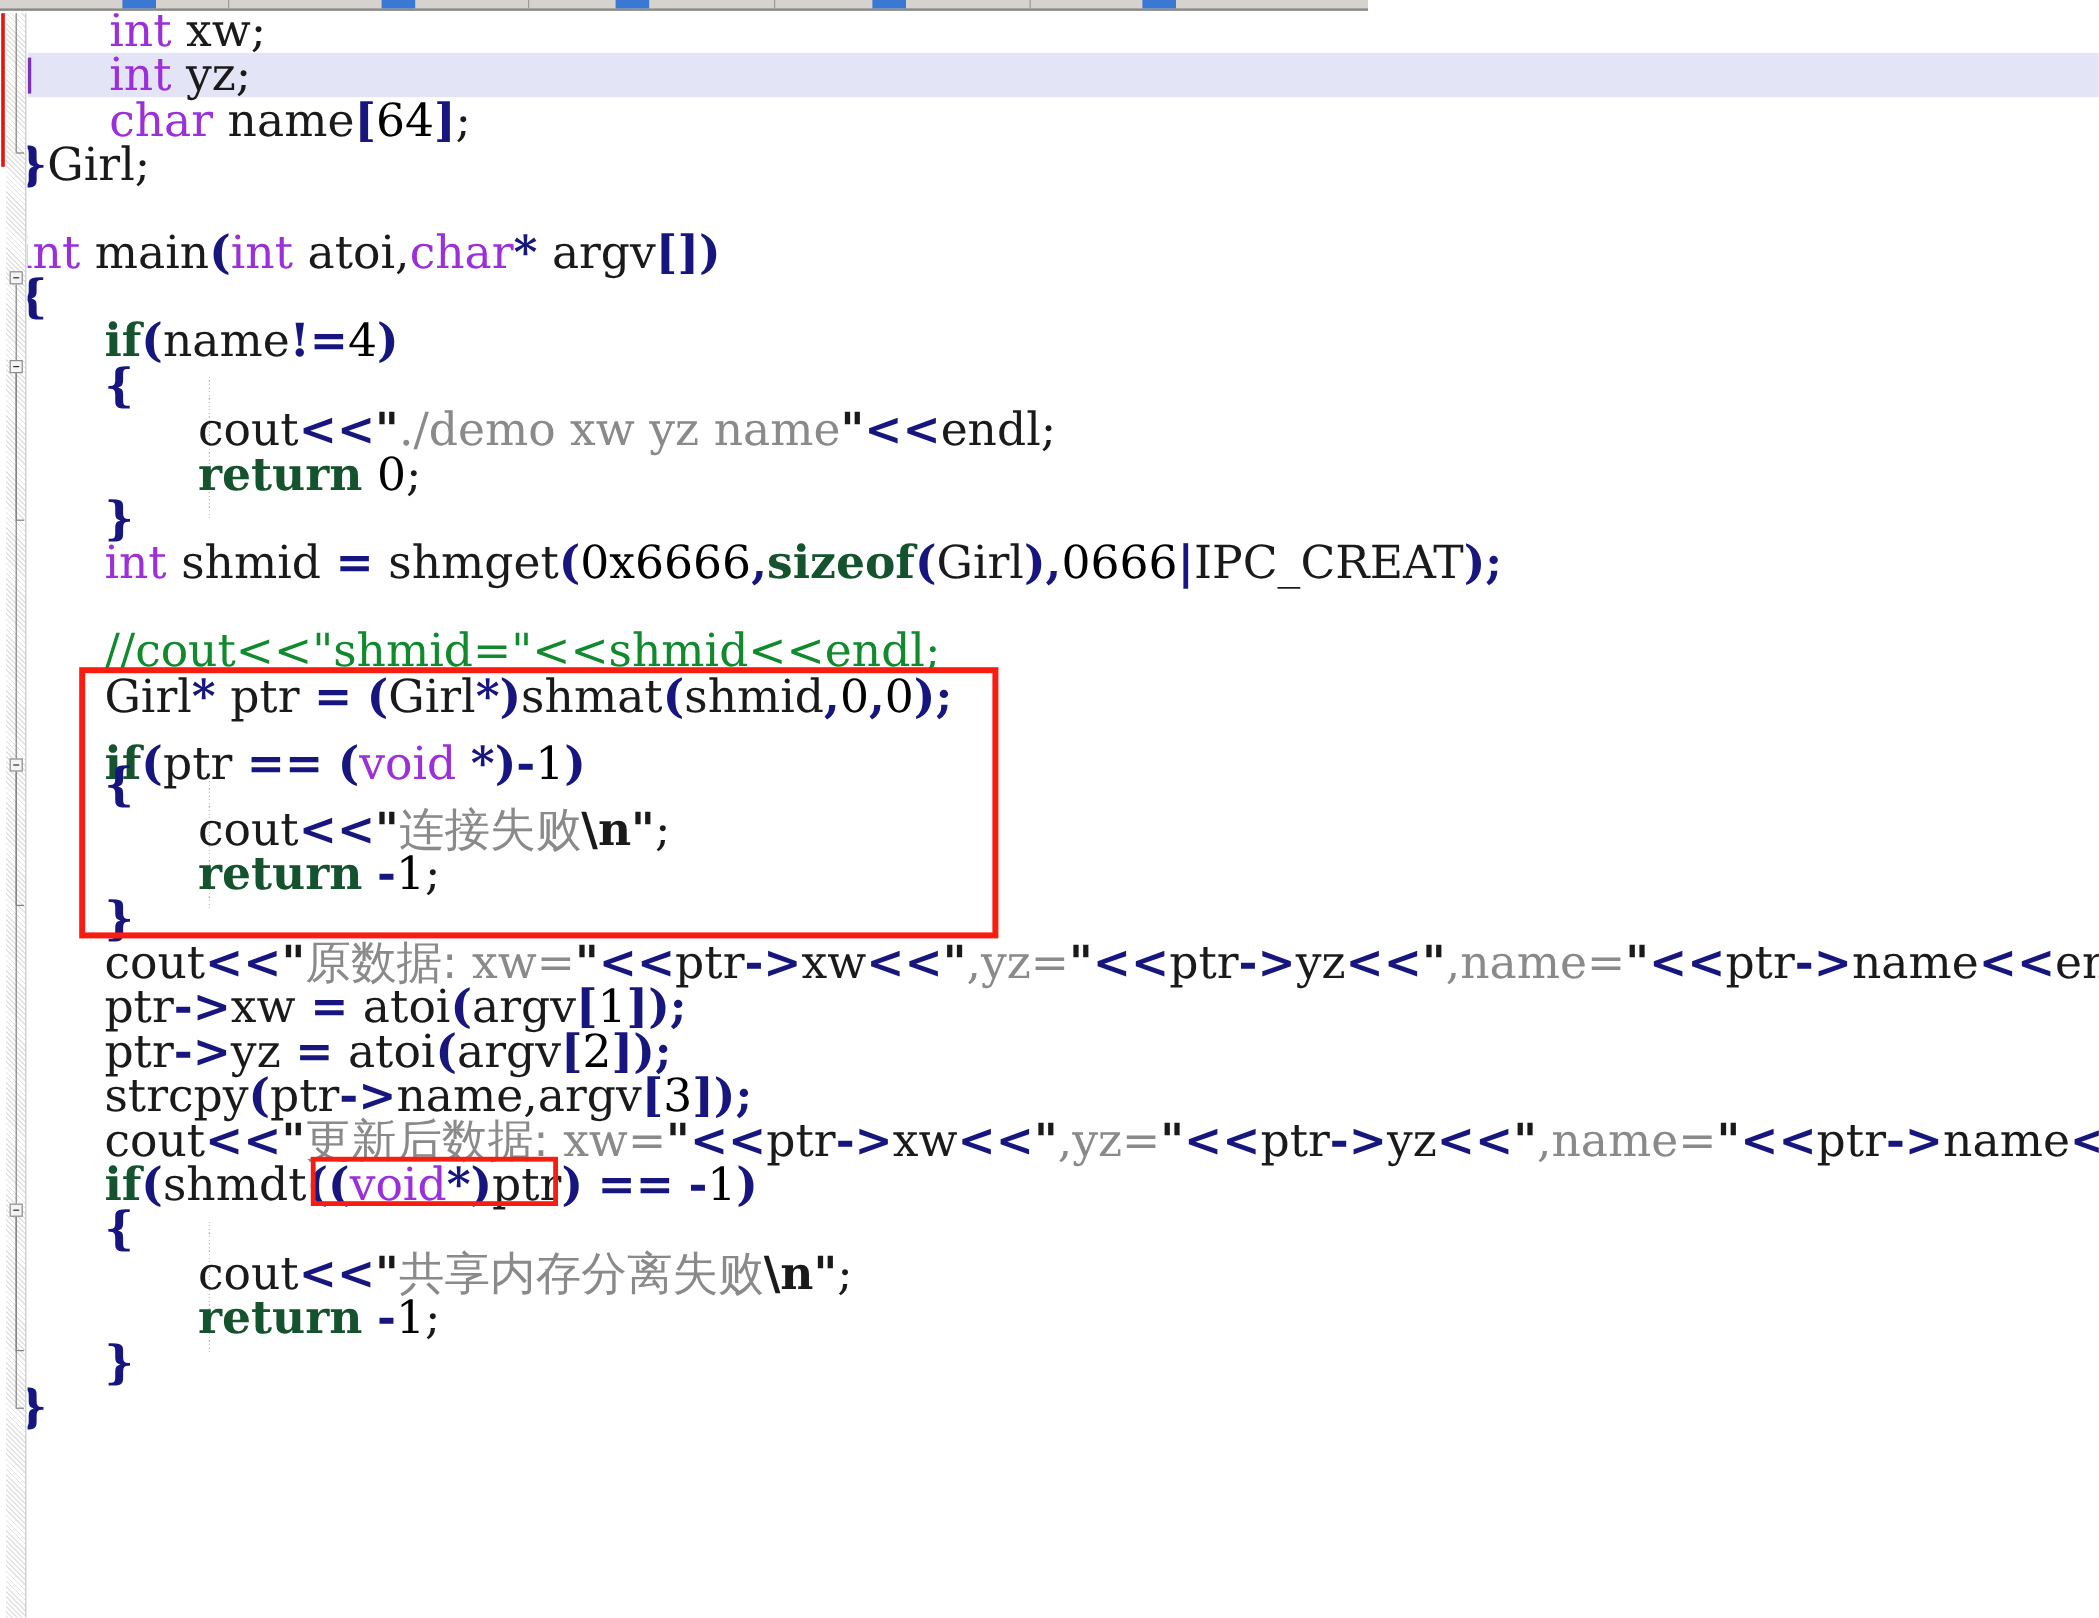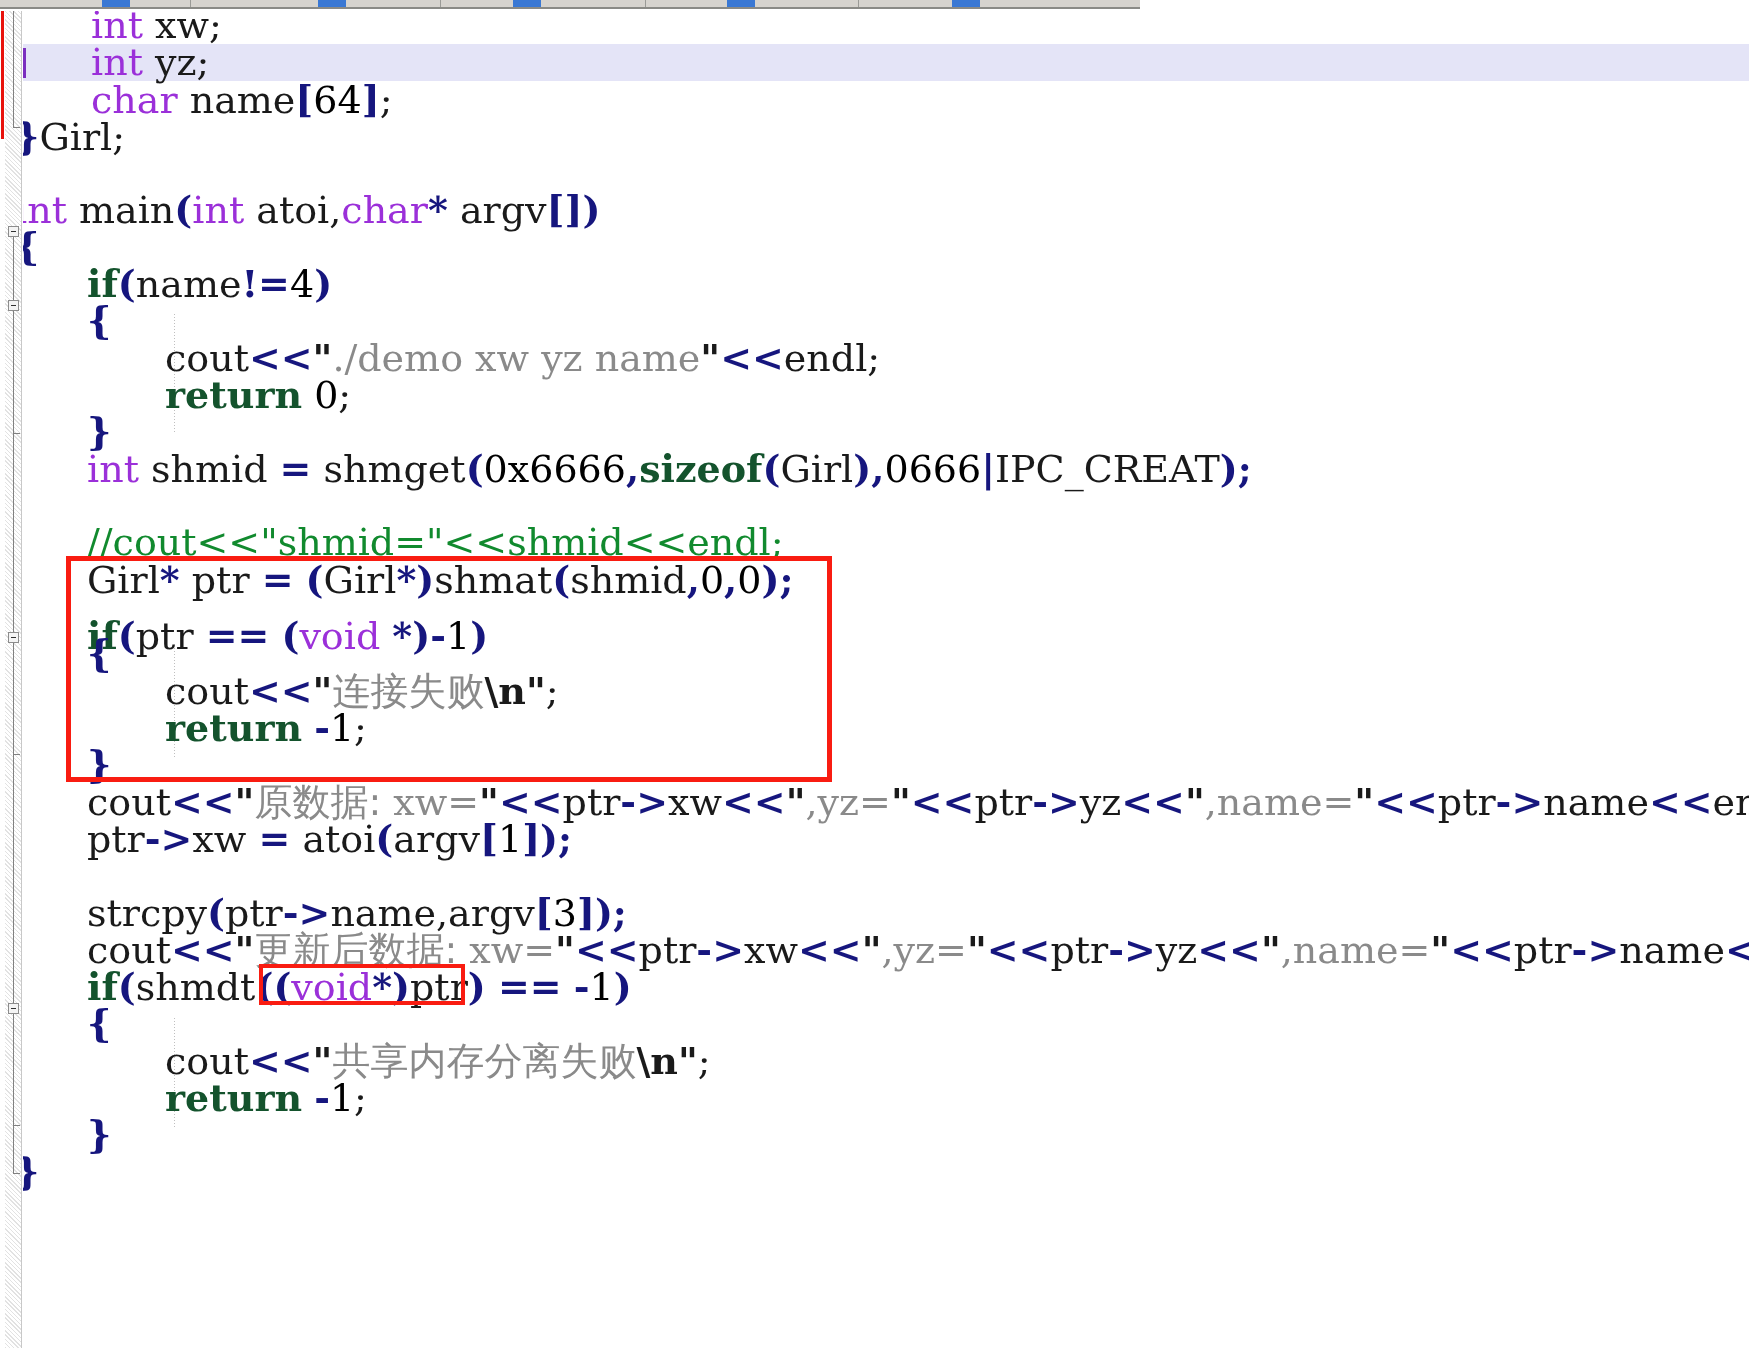--- a/index.html
+++ b/index.html
@@ -237,20 +237,21 @@
     <div class="code-line" style="top:661px; left:142px;"><span class="plain">cout</span><span class="punct">&lt;&lt;</span><span class="strq">"</span><span class="cn">连接失败</span><span class="strq">\n</span><span class="strq">"</span><span class="plain">;</span></div>
 
     <div class="code-line" style="top:698px; left:142px;"><span class="kwb">return</span> <span class="punct">-</span><span class="num">1</span><span class="plain">;</span></div>
 
     <div class="code-line" style="top:735px; left:64px;"><span class="punct">}</span></div>
 
     <div class="code-line" style="top:772px; left:64px;"><span class="plain">cout</span><span class="punct">&lt;&lt;</span><span class="strq">"</span><span class="cn">原数据: </span><span class="str">xw=</span><span class="strq">"</span><span class="punct">&lt;&lt;</span><span class="plain">ptr</span><span class="punct">-&gt;</span><span class="plain">xw</span><span class="punct">&lt;&lt;</span><span class="strq">"</span><span class="str">,yz=</span><span class="strq">"</span><span class="punct">&lt;&lt;</span><span class="plain">ptr</span><span class="punct">-&gt;</span><span class="plain">yz</span><span class="punct">&lt;&lt;</span><span class="strq">"</span><span class="str">,name=</span><span class="strq">"</span><span class="punct">&lt;&lt;</span><span class="plain">ptr</span><span class="punct">-&gt;</span><span class="plain">name</span><span class="punct">&lt;&lt;</span><span class="plain">endl;</span></div>
 
     <div class="code-line" style="top:809px; left:64px;"><span class="plain">ptr</span><span class="punct">-&gt;</span><span class="plain">xw</span> <span class="punct">=</span> <span class="plain">atoi</span><span class="punct">(</span><span class="plain">argv</span><span class="punct">[</span><span class="num">1</span><span class="punct">]);</span></div>
 
+    <div class="code-line" style="top:846px; left:64px;"><span class="plain">ptr</span><span class="punct">-&gt;</span><span class="plain">yz</span> <span class="punct">=</span> <span class="plain">atoi</span><span class="punct">(</span><span class="plain">argv</span><span class="punct">[</span><span class="num">2</span><span class="punct">]);</span></div>
 
     <div class="code-line" style="top:883px; left:64px;"><span class="plain">strcpy</span><span class="punct">(</span><span class="plain">ptr</span><span class="punct">-&gt;</span><span class="plain">name,argv</span><span class="punct">[</span><span class="num">3</span><span class="punct">]);</span></div>
 
     <div class="code-line" style="top:920px; left:64px;"><span class="plain">cout</span><span class="punct">&lt;&lt;</span><span class="strq">"</span><span class="cn">更新后数据: </span><span class="str">xw=</span><span class="strq">"</span><span class="punct">&lt;&lt;</span><span class="plain">ptr</span><span class="punct">-&gt;</span><span class="plain">xw</span><span class="punct">&lt;&lt;</span><span class="strq">"</span><span class="str">,yz=</span><span class="strq">"</span><span class="punct">&lt;&lt;</span><span class="plain">ptr</span><span class="punct">-&gt;</span><span class="plain">yz</span><span class="punct">&lt;&lt;</span><span class="strq">"</span><span class="str">,name=</span><span class="strq">"</span><span class="punct">&lt;&lt;</span><span class="plain">ptr</span><span class="punct">-&gt;</span><span class="plain">name</span><span class="punct">&lt;&lt;</span><span class="plain">endl;</span></div>
 
     <div class="code-line" style="top:957px; left:64px;"><span class="kwb">if</span><span class="punct">(</span><span class="plain">shmdt</span><span class="punct">(</span><span class="punct">(</span><span class="kw">void</span><span class="punct">*)</span><span class="plain">ptr</span><span class="punct">)</span> <span class="punct">==</span> <span class="punct">-</span><span class="num">1</span><span class="punct">)</span></div>
 
     <div class="code-line" style="top:994px; left:64px;"><span class="punct">{</span></div>
 
     <div class="code-line" style="top:1031px; left:142px;"><span class="plain">cout</span><span class="punct">&lt;&lt;</span><span class="strq">"</span><span class="cn">共享内存分离失败</span><span class="strq">\n</span><span class="strq">"</span><span class="plain">;</span></div>

